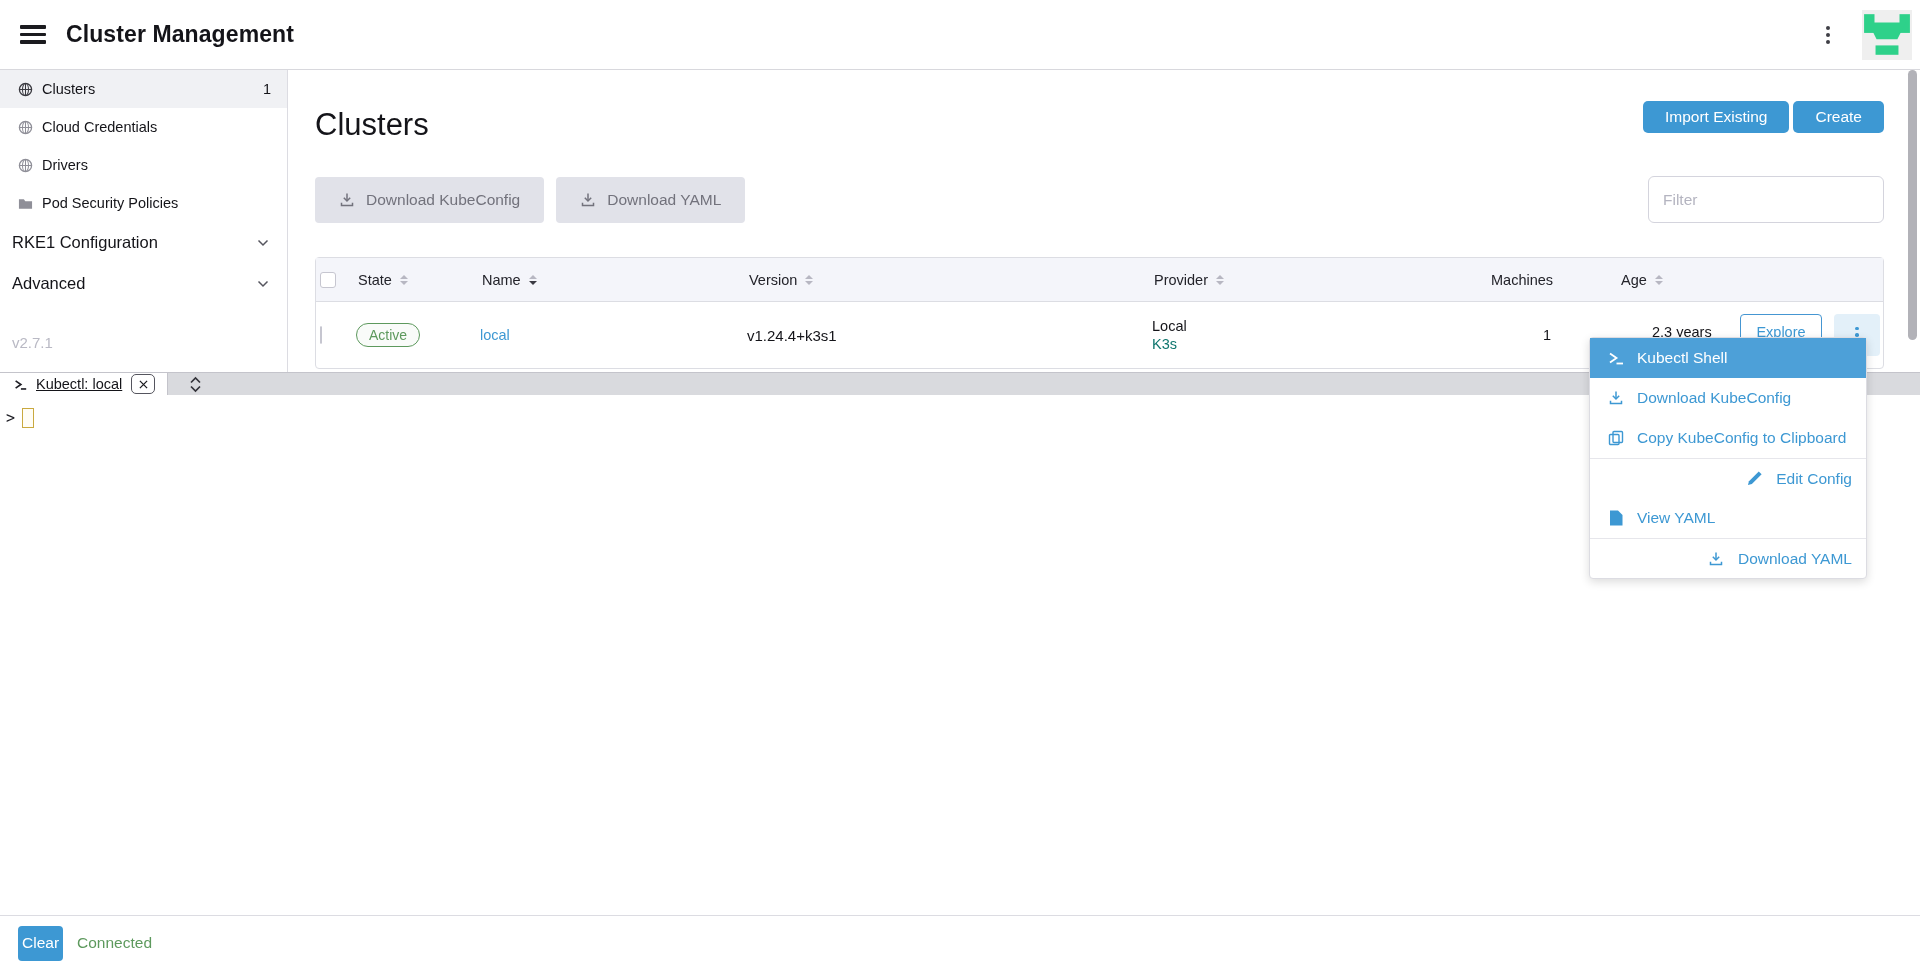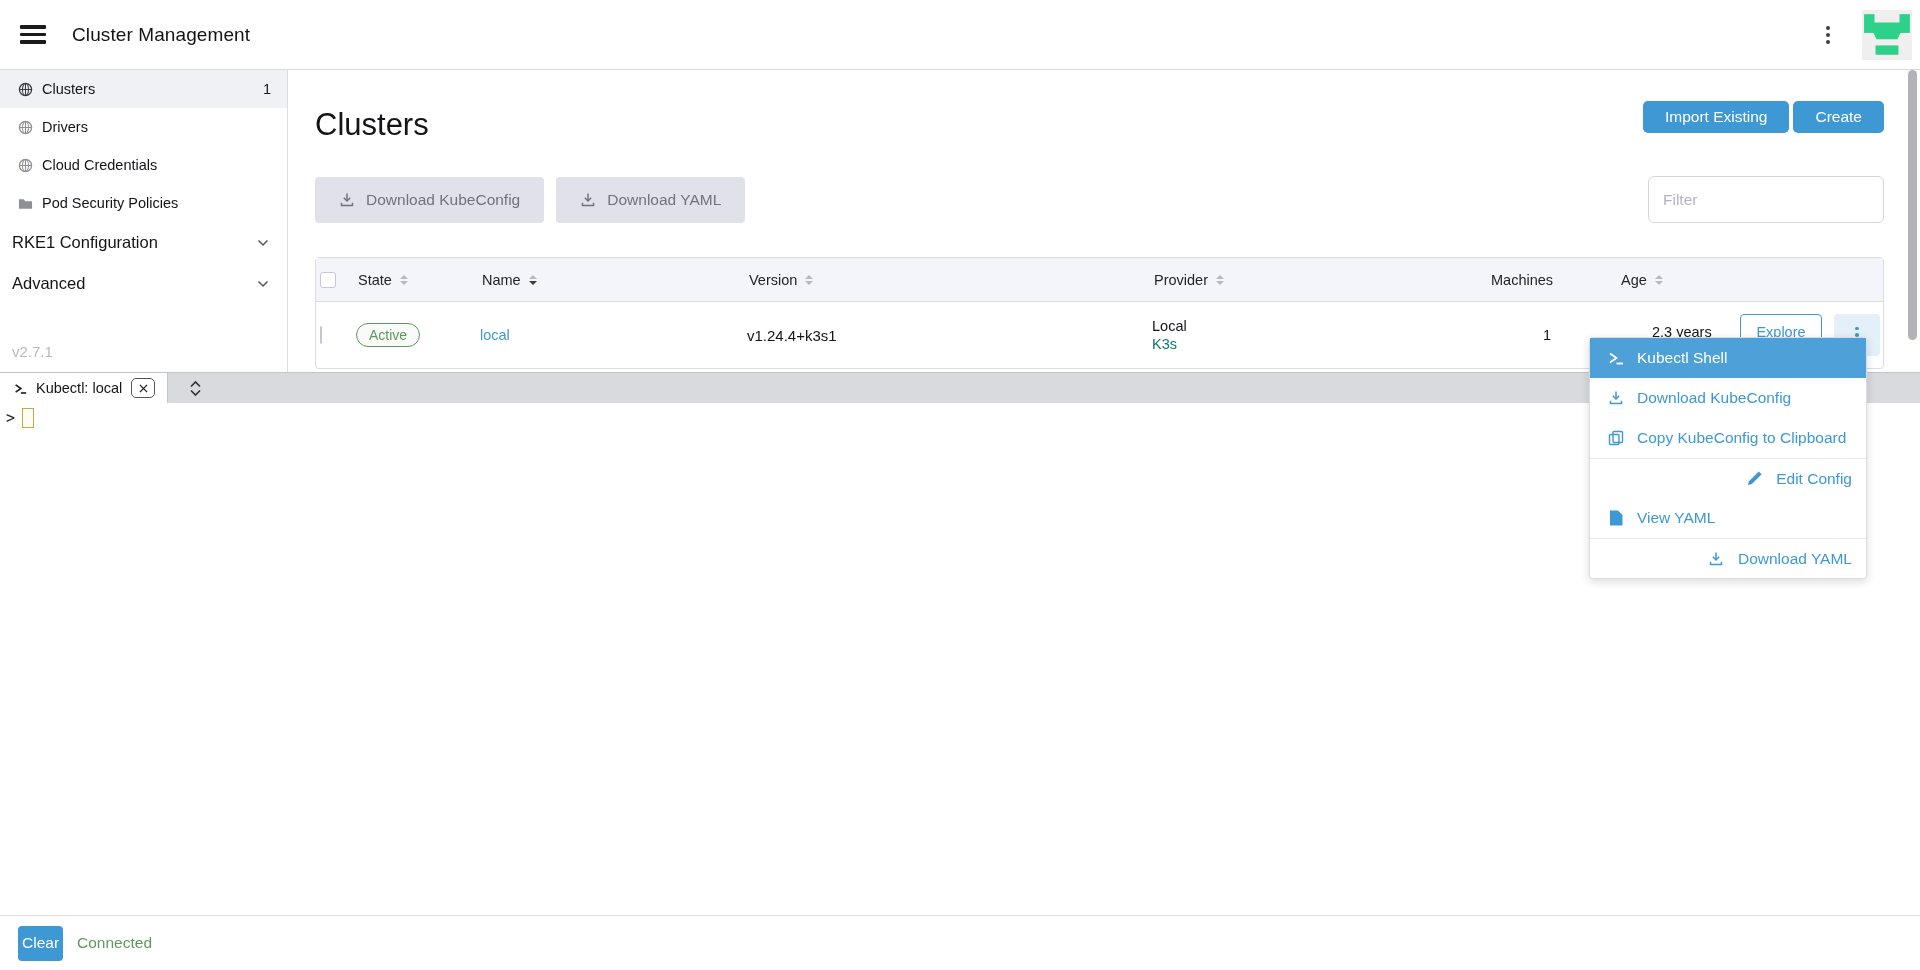--- a/index.html
+++ b/index.html
@@ -4,39 +4,39 @@
 <style>
   * { box-sizing: border-box; margin: 0; padding: 0; }
   html,body { width:1920px; height:970px; overflow:hidden; background:#fff;
     font-family:"Liberation Sans", sans-serif; color:#141419; }
 
   
   .app-header { position:absolute; top:0; left:0; right:0; height:70px; background:#fff;
     border-bottom:1px solid #d8d8dd; display:flex; align-items:center; z-index:40; }
   .burger { margin-left:16px; display:flex; flex-direction:column; gap:4px; background:none; border:none; cursor:pointer; padding:4px; }
   .burger i { display:block; width:26px; height:3.5px; background:#1b1b1f; border-radius:1px; }
-  .app-title { margin-left:22px; font-size:19px; font-weight:400; letter-spacing:.1px; }
+  .app-title { margin-left:16px; font-size:23px; font-weight:700; letter-spacing:.1px; }
   .header-right { margin-left:auto; display:flex; align-items:center; gap:26px; padding-right:8px; }
   .kebab { display:flex; flex-direction:column; gap:3px; align-items:center; background:none; border:none; cursor:pointer; padding:6px; }
   .kebab i { width:4px; height:4px; border-radius:50%; background:#3f3f46; }
   .logo { width:50px; height:50px; background:#efefef; display:block; }
 
   
   .sidebar { position:absolute; top:70px; left:0; width:288px; bottom:0; background:#fff;
     border-right:1px solid #dcdce2; z-index:5; }
   .nav-item { height:38px; display:flex; align-items:center; padding:0 16px 0 18px;
     font-size:14.5px; cursor:pointer; }
   .nav-item .nicon { display:flex; margin-right:9px; color:#8f8f98; }
   .nav-item.active { background:#f0f1f4; }
   .nav-item.active .nicon { color:#3a3a40; }
   .nav-count { margin-left:auto; font-size:14.5px; }
   .nav-group { height:41px; display:flex; align-items:center; padding:0 18px 0 12px;
     font-size:16.5px; cursor:pointer; }
   .nav-group .chev { margin-left:auto; color:#55555e; display:flex; }
-  .side-version { position:absolute; left:12px; top:264px; font-size:15px; color:#b9b9c4;margin-top:9px; }
+  .side-version { position:absolute; left:12px; top:264px; font-size:15px; color:#b9b9c4; }
 
   
   .main { position:absolute; top:70px; left:288px; right:0; bottom:0; overflow:hidden; background:#fff; }
   .page-row1 { margin:31px 36px 0 27px; display:flex; align-items:flex-start; }
   .page-title { font-size:31px; font-weight:500; margin-top:6px; }
   .primary-actions { margin-left:auto; display:flex; gap:4px; }
   .btn-primary { height:32px; padding:0 22px; background:#3d98d3; color:#fff; border:none;
     border-radius:5px; font-size:15.5px; font-family:inherit; cursor:pointer; }
   .page-row2 { margin:33px 36px 0 27px; display:flex; align-items:center; }
   .btn-disabled { height:46px; padding:0 24px; background:#e1e2e9; color:#72727c; border:none;
@@ -83,21 +83,21 @@
   .context-menu { position:absolute; left:1589px; top:337px; width:278px; background:#fff; z-index:60;
     border:1px solid #dcdce2; border-radius:4px; box-shadow:0 3px 10px rgba(0,0,0,.14); }
   .menu-item { height:40px; display:flex; align-items:center; gap:13px; padding:0 14px 0 17px;
     font-size:15.5px; color:#3d98d3; cursor:pointer; }
   .menu-item .micon { display:flex; width:17px; justify-content:center; }
   .menu-item.highlighted { background:#4da0d8; color:#fff; }
   .menu-item.group-start { border-top:1px solid #e6e6eb;justify-content:flex-end; }
 
   
   .drawer { position:absolute; left:0; right:0; top:372px; bottom:0; background:#fff; z-index:50; }
-  .drawer-bar { height:31px; background:#d9dade; border-top:1px solid #c4c4cb; display:flex; align-items:stretch; }
+  .drawer-bar { height:23px; background:#d9dade; border-top:1px solid #c4c4cb; display:flex; align-items:stretch;text-decoration:underline; }
   .drawer-tab { background:#fff; display:flex; align-items:center; gap:9px; padding:0 12px 0 14px;
     font-size:14.5px; border-right:1px solid #c4c4cb; cursor:pointer; }
   .tab-close { width:24px; height:20px; border:1px solid #55555e; border-radius:5px; background:none;
     display:flex; align-items:center; justify-content:center; color:#1b1b1f; cursor:pointer; }
   .drawer-resize { margin-left:19px; align-self:center; background:none; border:none; color:#33333a;
     display:flex; cursor:pointer; padding:2px; }
   .terminal-area { position:absolute; top:31px; bottom:55px; left:0; right:0; background:#fff;
     font-family:"DejaVu Sans Mono", monospace; }
   .prompt { position:absolute; left:6px; top:6px; font-size:15px; color:#1d1d24; }
   .cursor-block { position:absolute; left:22px; top:5px; width:12px; height:20px;
@@ -149,31 +149,31 @@
     <span class="nav-count">1</span>
   </div>
   <div class="nav-item">
     <span class="nicon">
       <svg width="15" height="15" viewBox="0 0 16 16" fill="none" stroke="currentColor">
         <circle cx="8" cy="8" r="6.5" stroke-width="1.4"></circle>
         <path d="M1.5 8 h13 M8 1.5 v13" stroke-width="1.1"></path>
         <ellipse cx="8" cy="8" rx="3.2" ry="6.5" stroke-width="1.1"></ellipse>
       </svg>
     </span>
-    <span>Drivers</span>
+    <span>Cloud Credentials</span>
   </div>
   <div class="nav-item">
     <span class="nicon">
       <svg width="15" height="15" viewBox="0 0 16 16" fill="none" stroke="currentColor">
         <circle cx="8" cy="8" r="6.5" stroke-width="1.4"></circle>
         <path d="M1.5 8 h13 M8 1.5 v13" stroke-width="1.1"></path>
         <ellipse cx="8" cy="8" rx="3.2" ry="6.5" stroke-width="1.1"></ellipse>
       </svg>
     </span>
-    <span>Cloud Credentials</span>
+    <span>Drivers</span>
   </div>
   <div class="nav-item">
     <span class="nicon">
       <svg width="15" height="15" viewBox="0 0 16 16" fill="currentColor">
         <path d="M1 3.5 h5.2 l1.6 2 H15 v8 H1 z"></path>
       </svg>
     </span>
     <span>Pod Security Policies</span>
   </div>
   <div class="nav-group">

